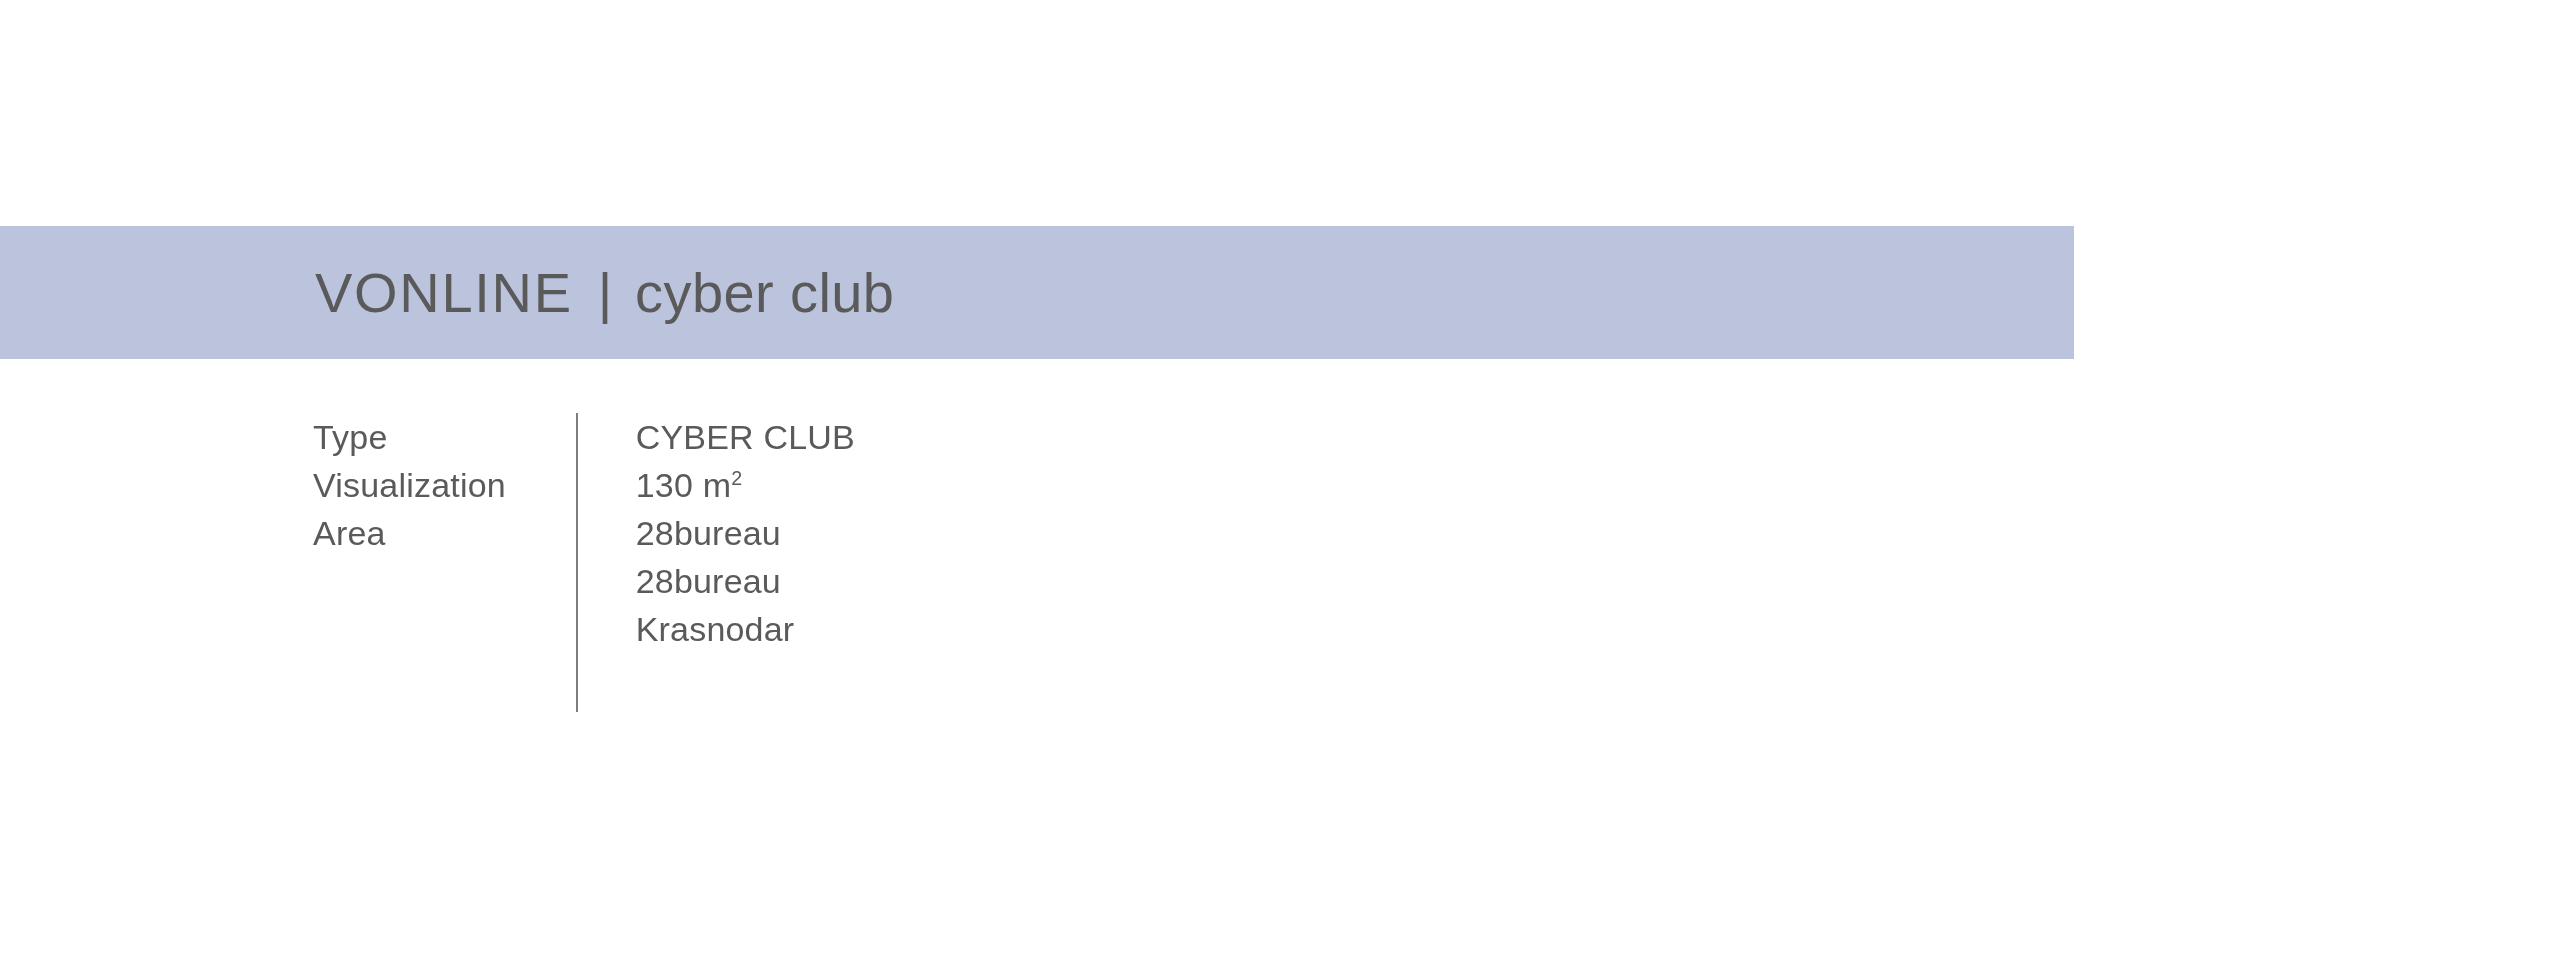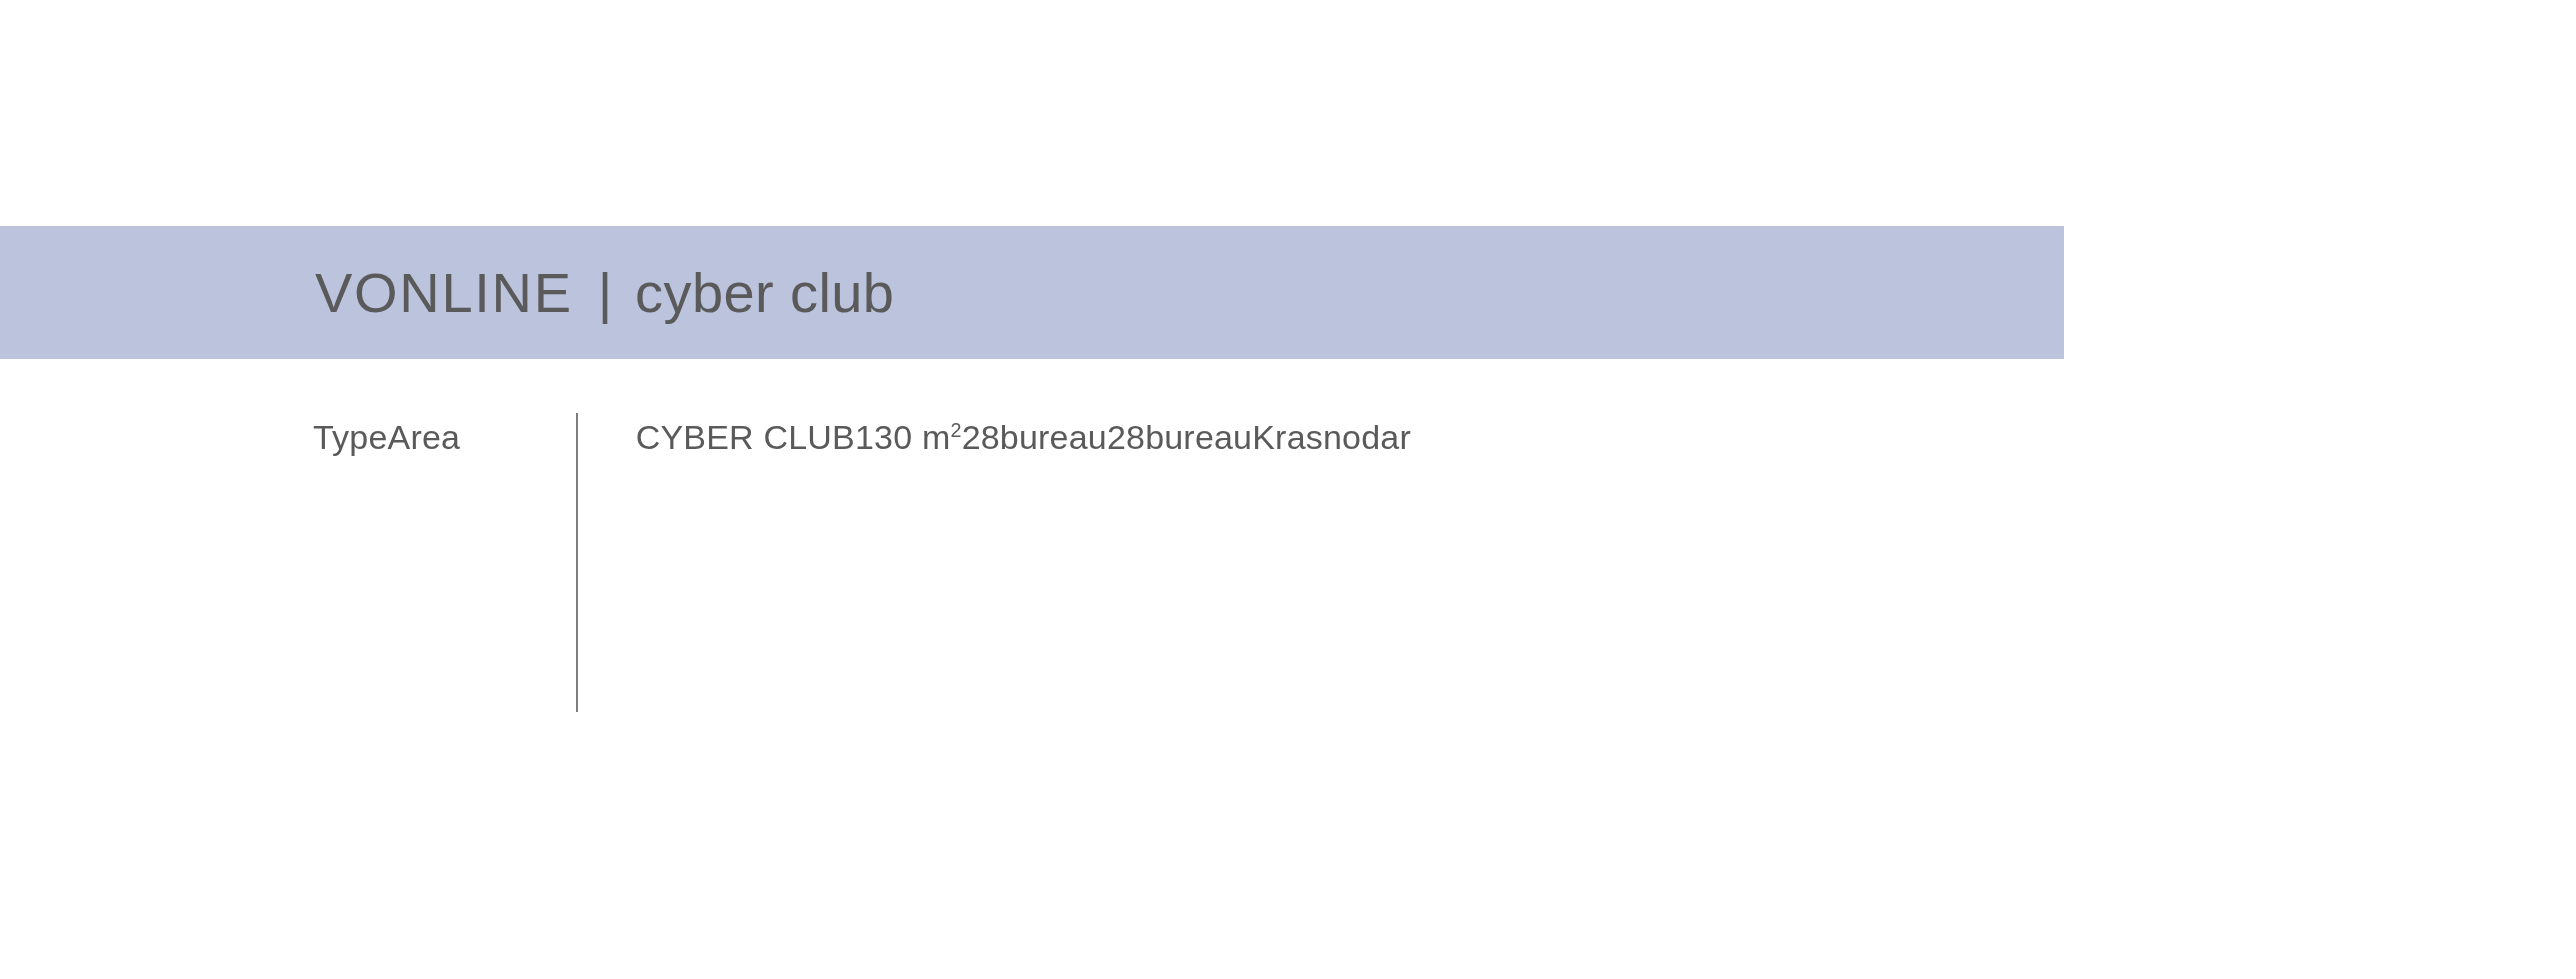--- a/index.html
+++ b/index.html
@@ -13,20 +13,21 @@
     font-family: "Liberation Sans", "DejaVu Sans", sans-serif;
     -webkit-font-smoothing: antialiased;
   }
 
   #page {
     position: relative;
     width: 2064px;
     height: 979px;
     background: #ffffff;
     overflow: hidden;
+    padding-left: 10px;
   }
 
   
   .title-band {
     position: absolute;
     left: 0;
     top: 226px;
     width: 2576px;
     height: 133px;
     background: #bcc3dd;
@@ -64,21 +65,21 @@
   .spec-table {
     position: absolute;
     left: 313px;
     top: 413px;
     display: flex;
     align-items: stretch;
   }
 
   .spec-col {
     display: flex;
-    flex-direction: row;
+    flex-direction: column;
   }
 
   .spec-col-labels {
     width: 263px;
   }
 
   .spec-col-values {
     padding-left: 58px;
   }
 
@@ -115,20 +116,21 @@
       <span class="title-brand">VONLINE</span>
       <span class="title-sep">|</span>
       <span class="title-subject">cyber club</span>
     </div>
   </div>
 
   <div class="spec-table">
 
     <div class="spec-col spec-col-labels">
       <div class="spec-cell">Type</div>
+      <div class="spec-cell">Visualization</div>
       <div class="spec-cell">Area</div>
     </div>
 
     <div class="spec-divider"></div>
 
     <div class="spec-col spec-col-values">
       <div class="spec-cell">
         <span>CYBER CLUB</span>
       </div>
       <div class="spec-cell">

